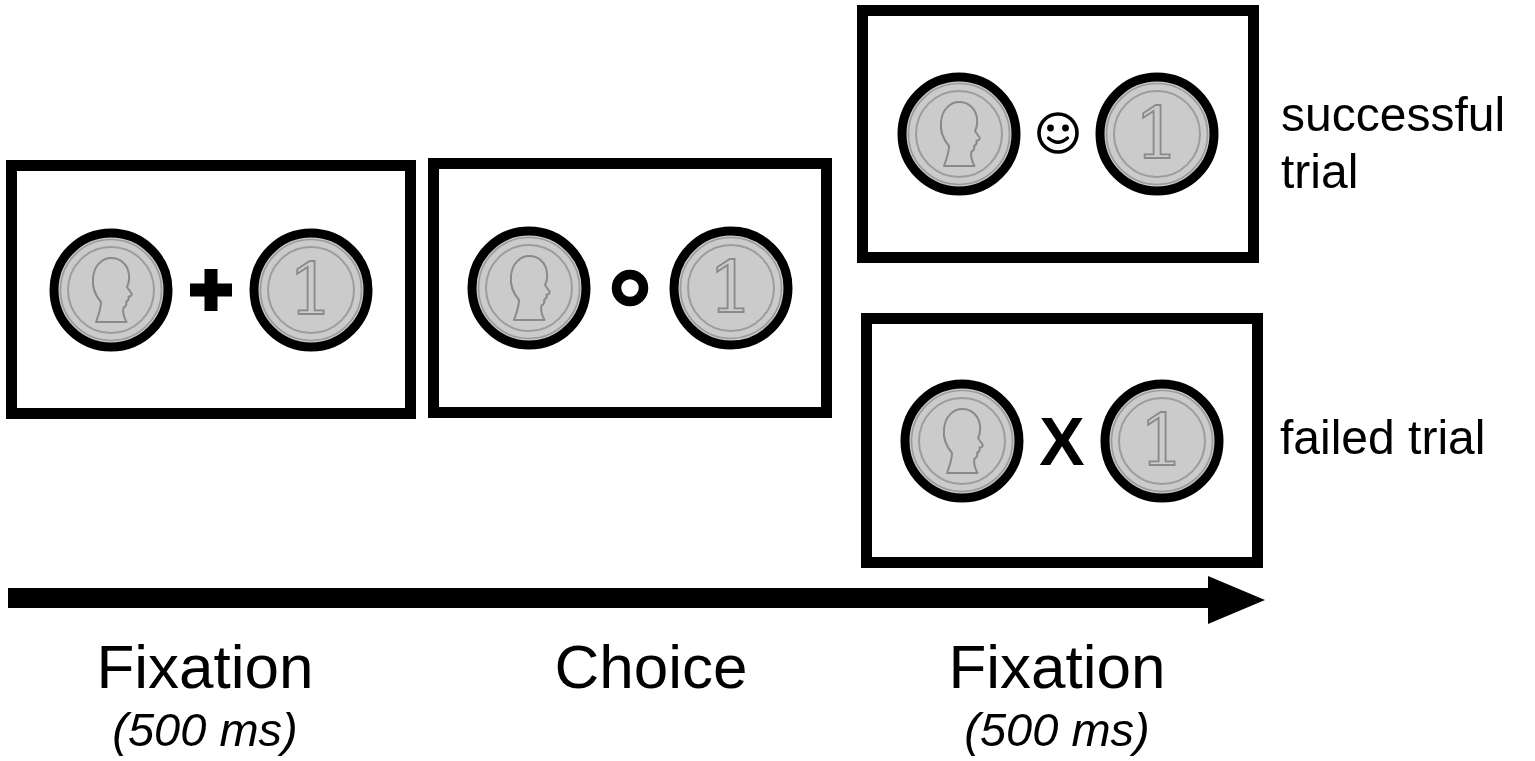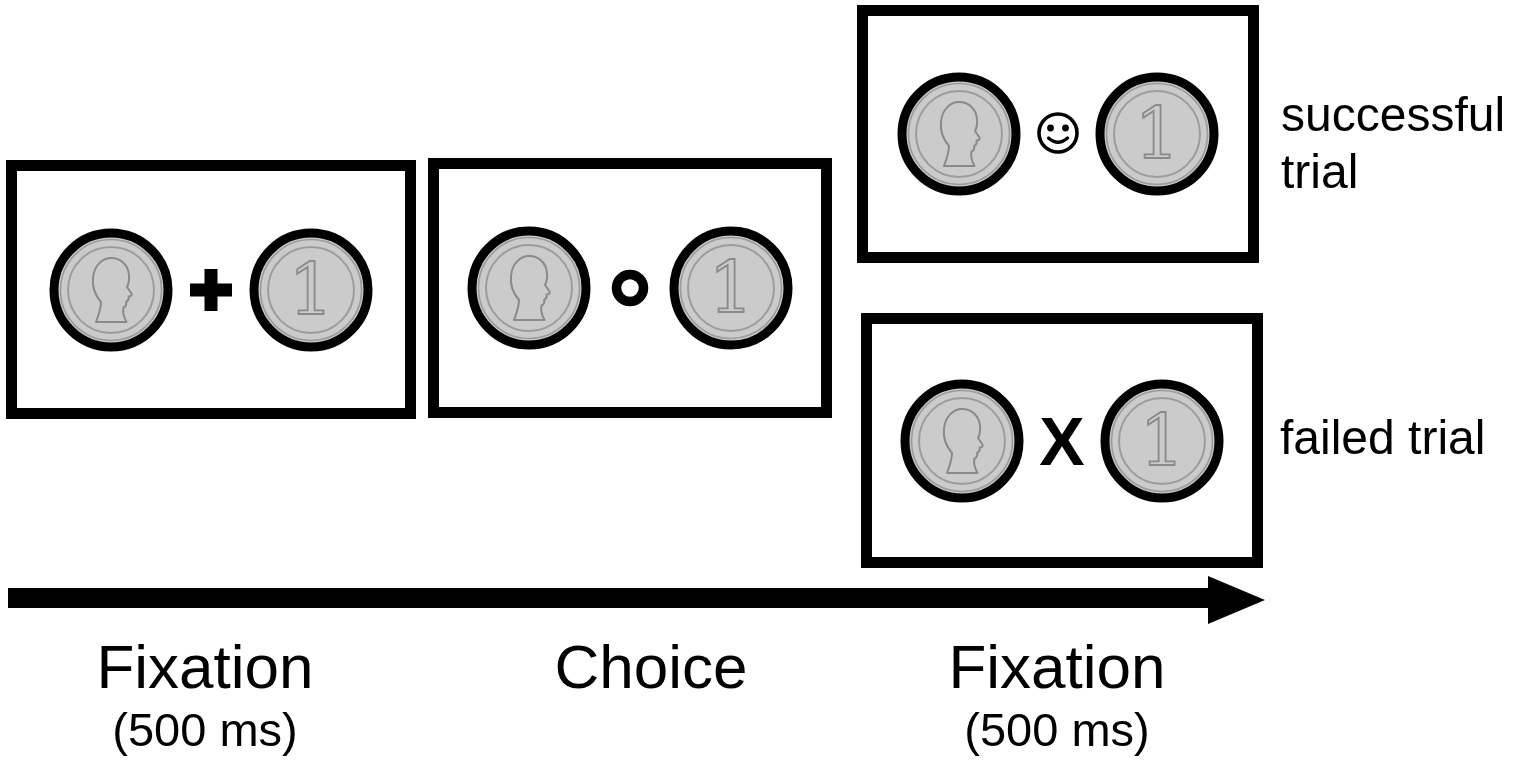--- a/index.html
+++ b/index.html
@@ -28,21 +28,21 @@
     position:absolute;left:1281px;top:86px;width:262px;
     font-size:48px;line-height:57px;color:#000;
   }
   #fail-label{
     position:absolute;left:1270px;top:412px;white-space:nowrap;
     font-size:48px;line-height:52px;color:#000;margin-left:10px;
   }
   #timeline-arrow{position:absolute;left:2px;top:570px;}
   .stage-label{position:absolute;top:632px;width:330px;text-align:center;}
   .stage-label .name{font-size:62px;line-height:70px;}
-  .stage-label .duration{font-size:47px;line-height:56px;}
+  .stage-label .duration{font-size:47px;line-height:56px;font-style:italic;}
   #label-fixation{left:40px;}
   #label-choice{left:486px;}
   #label-feedback{left:892px;}
 </style>
 </head>
 <body>
 
 <div id="figure">
 
   <svg width="0" height="0" style="position:absolute" aria-hidden="true">

